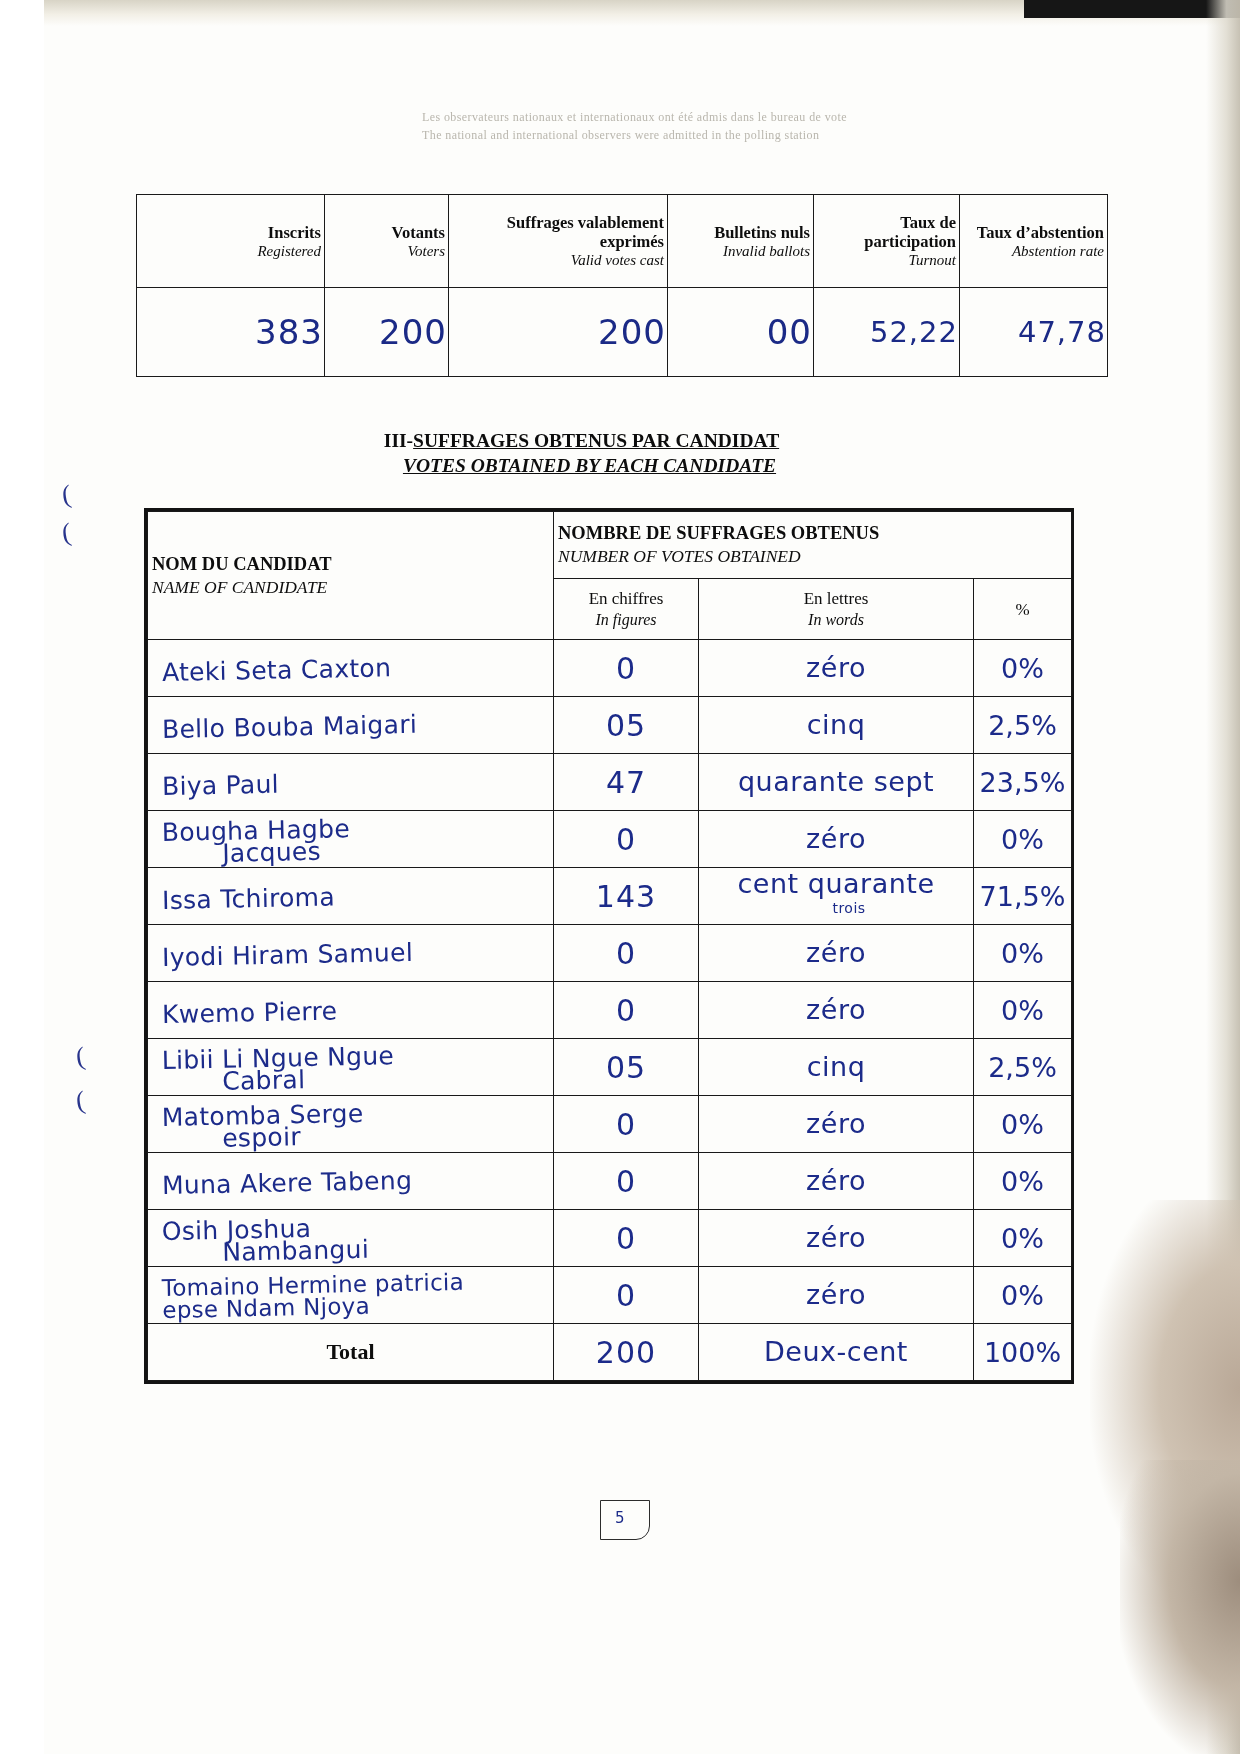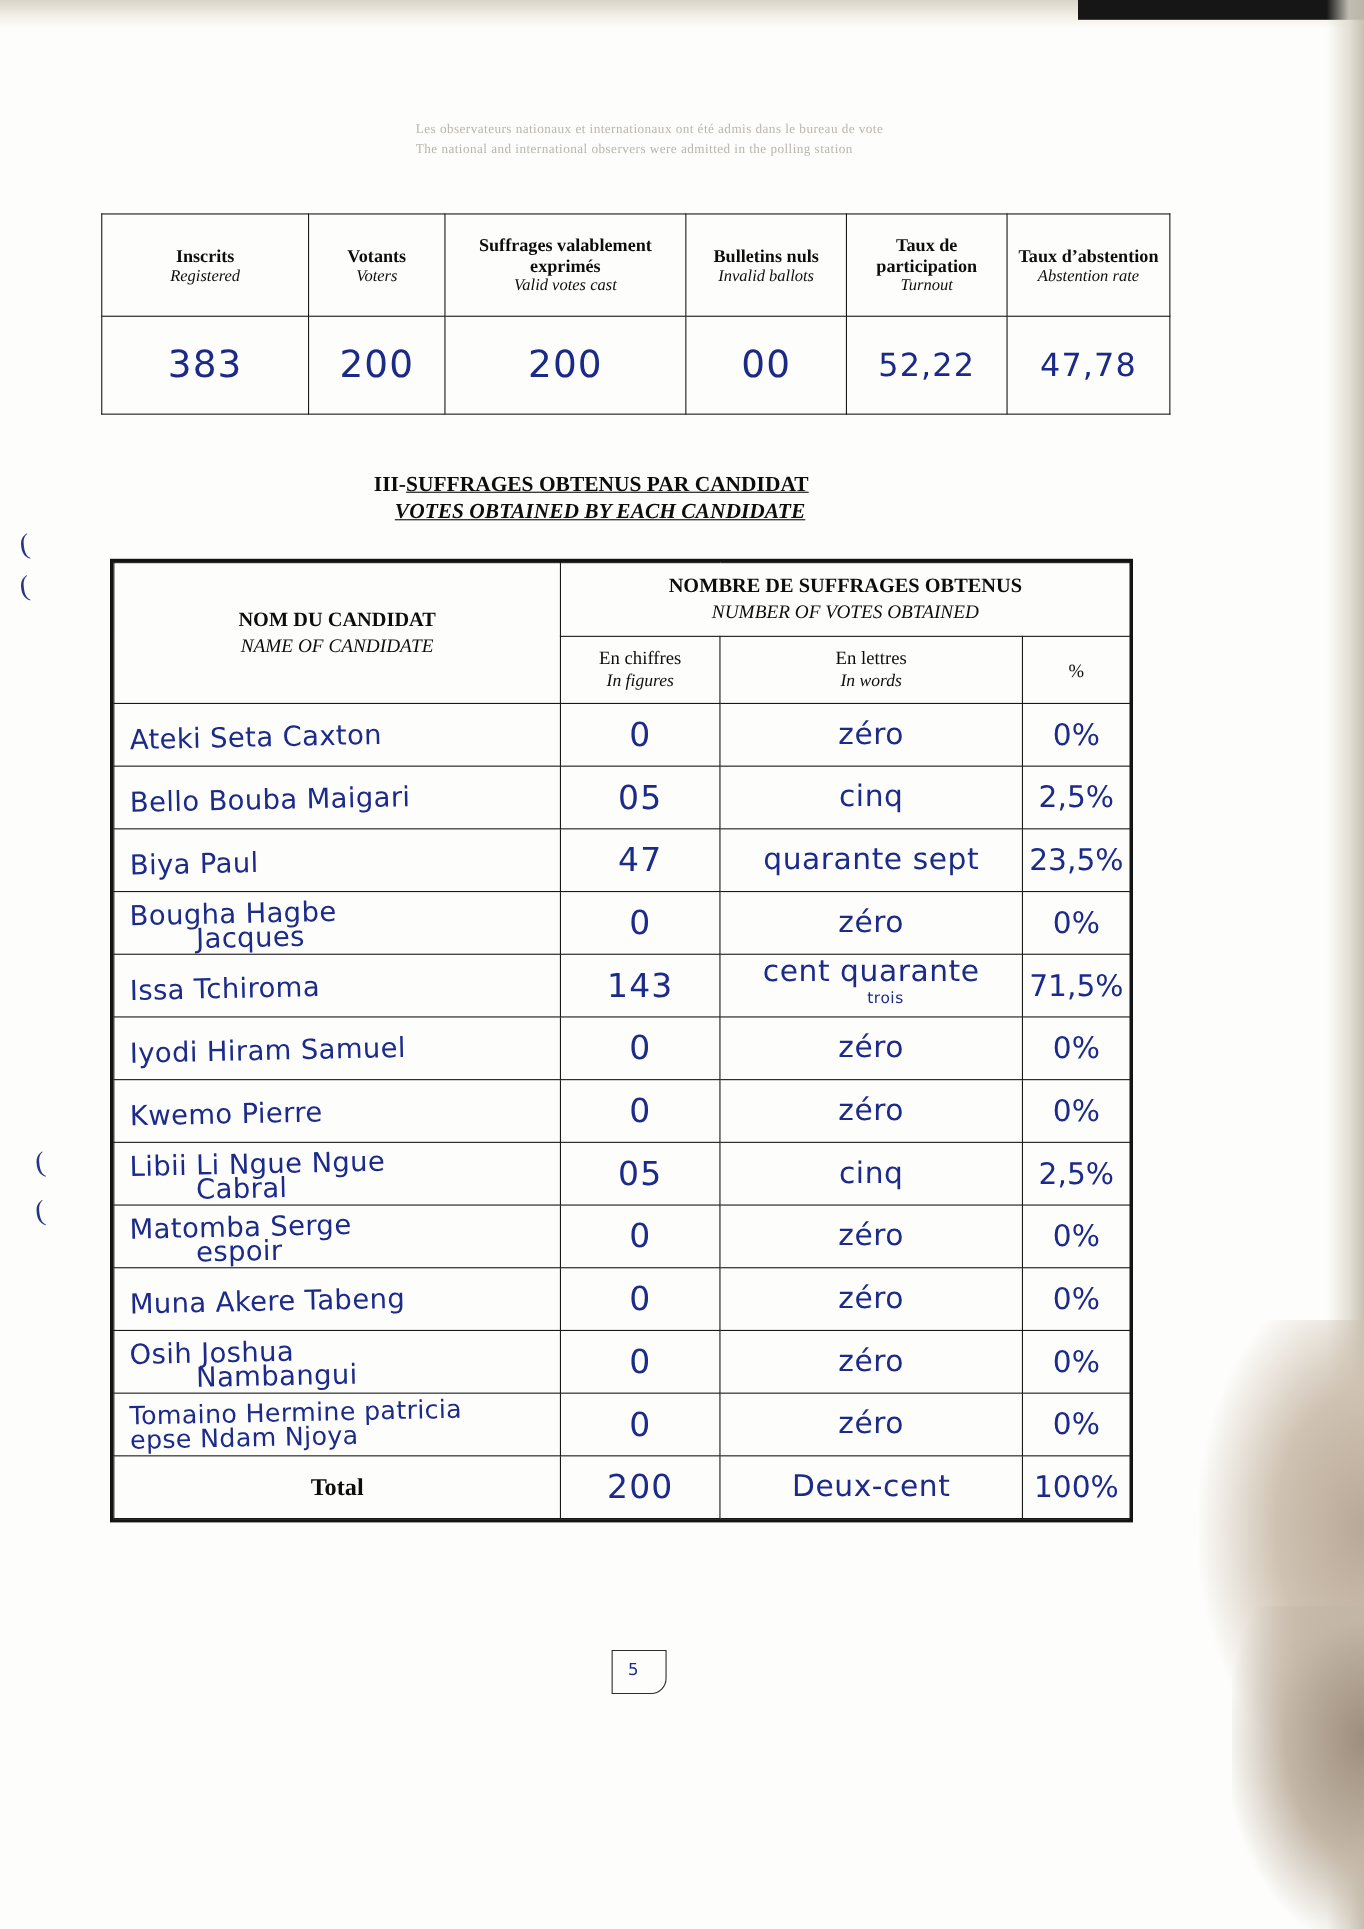--- a/index.html
+++ b/index.html
@@ -12,20 +12,21 @@
     height: 1754px;
     position: relative;
     font-family: "Liberation Serif", serif;
     color: #0d0d0d;
     overflow: hidden;
   }
   .page {
     position: absolute;
     inset: 0;
     background: #fdfdfb;
+    margin-left: 44px;
   }
   
   .scan-top-shadow {
     position: absolute;
     top: 0; left: 0; right: 0;
     height: 26px;
     background: linear-gradient(180deg, #d8d4c6 0%, #f2efe6 55%, #fdfdfb 100%);
   }
   .scan-top-black {
     position: absolute;
@@ -105,21 +106,21 @@
   .sum-table {
     position: absolute;
     top: 194px;
     left: 92px;
     width: 935px;
     border-collapse: collapse;
     table-layout: fixed;
   }
   .sum-table td, .sum-table th {
     border: 1.6px solid #1a1a1a;
-    text-align: center;
+    text-align: right;
     vertical-align: middle;
   }
   .sum-table th {
     height: 84px;
     padding: 4px 3px;
     font-weight: bold;
     font-size: 16.5px;
     line-height: 19px;
   }
   .sum-table th .sub {
@@ -153,21 +154,21 @@
     width: 100%;
     border-collapse: collapse;
     table-layout: fixed;
   }
   table.cand td {
     border: 1.5px solid #191919;
     vertical-align: middle;
   }
   .cand .hdr-top td {
     height: 62px;
-    text-align: center;
+    text-align: left;
     font-size: 18.5px;
     font-weight: bold;
     line-height: 23px;
     padding: 2px 4px;
   }
   .cand .hdr-top td .sub {
     display: block;
     font-style: italic;
     font-weight: normal;
     font-size: 17.5px;

